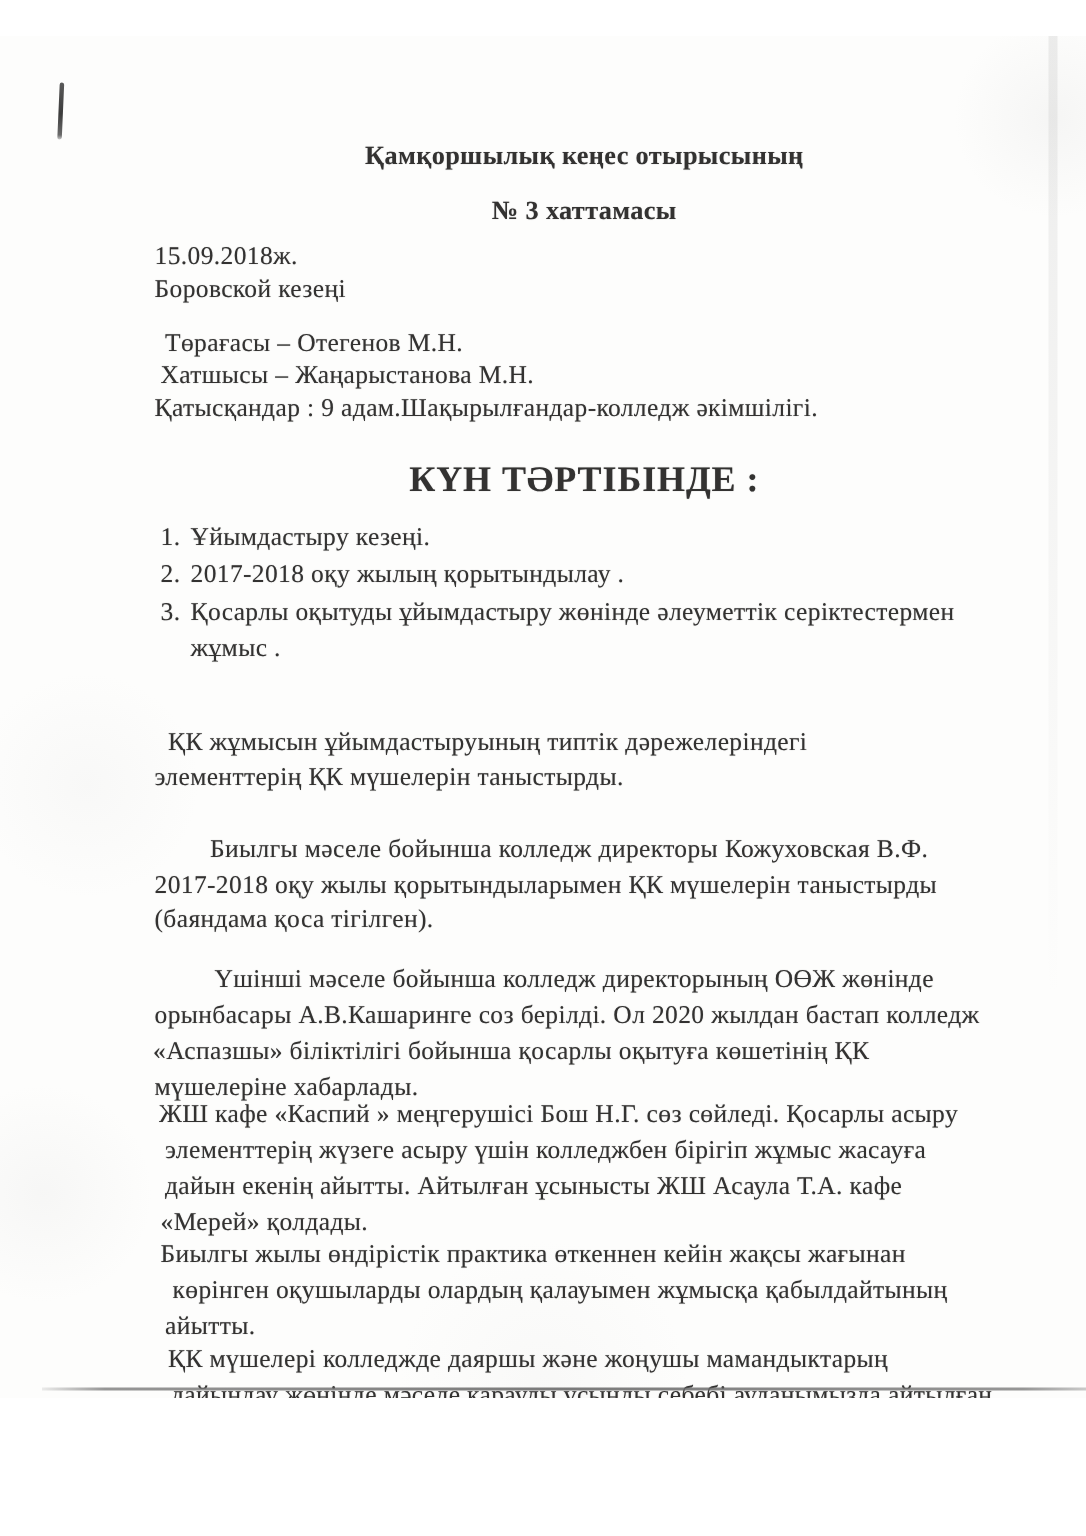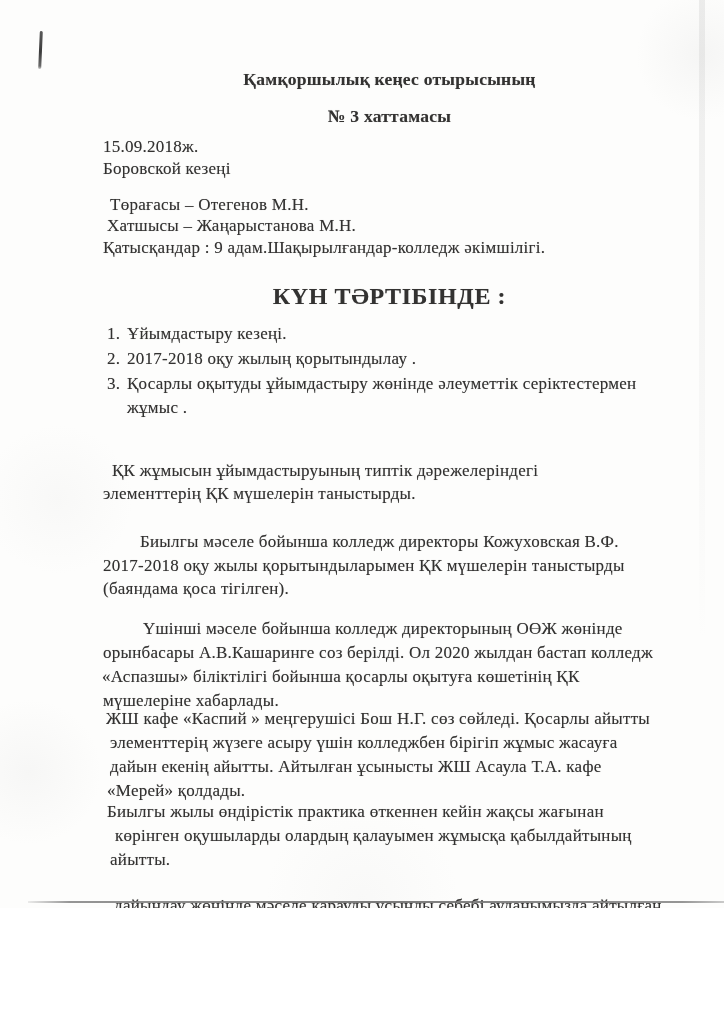--- a/index.html
+++ b/index.html
@@ -13,20 +13,21 @@
     height: 908px;
     overflow: hidden;
     background:
       radial-gradient(circle at 8% 55%, rgba(205,205,205,0.10), rgba(205,205,205,0) 9%),
       radial-gradient(circle at 4% 85%, rgba(200,200,200,0.12), rgba(200,200,200,0) 7%),
       radial-gradient(circle at 97% 6%, rgba(190,190,190,0.12), rgba(190,190,190,0) 6%),
       radial-gradient(circle at 50% 99%, rgba(210,210,210,0.10), rgba(210,210,210,0) 10%),
       #fdfdfc;
     font-family: "Liberation Serif", "DejaVu Serif", serif;
     color: #333231;
+    margin-top: 24px;
   }
   .line {
     position: absolute;
     font-size: 17px;
     line-height: 22px;
     white-space: nowrap;
     letter-spacing: 0.25px;
     text-shadow: 0 0 0.7px rgba(70,70,70,0.45);
   }
   .center {
@@ -114,29 +115,30 @@
 
   <div class="line" style="top:531px;left:140px">Биылгы мәселе бойынша колледж директоры Кожуховская В.Ф.</div>
   <div class="line" style="top:555px;left:103px">2017-2018 оқу жылы қорытындыларымен ҚК мүшелерін таныстырды</div>
   <div class="line" style="top:578px;left:103px">(баяндама қоса тігілген).</div>
 
   <div class="line" style="top:618px;left:143px">Үшінші мәселе бойынша колледж директорының ОӨЖ жөнінде</div>
   <div class="line" style="top:642px;left:103px">орынбасары А.В.Кашаринге соз берілді. Ол 2020 жылдан бастап колледж</div>
   <div class="line" style="top:666px;left:102px">«Аспазшы» біліктілігі бойынша қосарлы оқытуға көшетінің ҚК</div>
   <div class="line" style="top:690px;left:103px">мүшелеріне хабарлады.</div>
 
-  <div class="line" style="top:708px;left:106px">ЖШ кафе «Каспий » меңгерушісі Бош Н.Г. сөз сөйледі. Қосарлы айытты</div>
+  <div class="line" style="top:708px;left:106px">ЖШ кафе «Каспий » меңгерушісі Бош Н.Г. сөз сөйледі. Қосарлы асыру</div>
   <div class="line" style="top:732px;left:110px">элементтерің жүзеге асыру үшін колледжбен бірігіп жұмыс жасауға</div>
   <div class="line" style="top:756px;left:110px">дайын екенің айытты. Айтылған ұсынысты ЖШ Асаула Т.А. кафе</div>
   <div class="line" style="top:780px;left:107px">«Мерей» қолдады.</div>
 
   <div class="line" style="top:801px;left:107px">Биылгы жылы өндірістік практика өткеннен кейін жақсы жағынан</div>
   <div class="line" style="top:825px;left:115px">көрінген оқушыларды олардың қалауымен жұмысқа қабылдайтының</div>
   <div class="line" style="top:849px;left:110px">айытты.</div>
 
+  <div class="line" style="top:871px;left:112px">ҚК мүшелері колледжде даяршы және жоңушы мамандыктарың</div>
   <div class="line" style="top:895px;left:114px">дайындау жөнінде мәселе карауды ұсынды,себебі ауданымызда айтылған</div>
   <div class="line" style="top:918px;left:112px">мамандыктарға сұраныс бар.</div>
 
   <div class="right-streak"></div>
   <div class="bottom-edge"></div>
   <div class="bottom-dot"></div>
 
 </div>
 
 </body></html>

